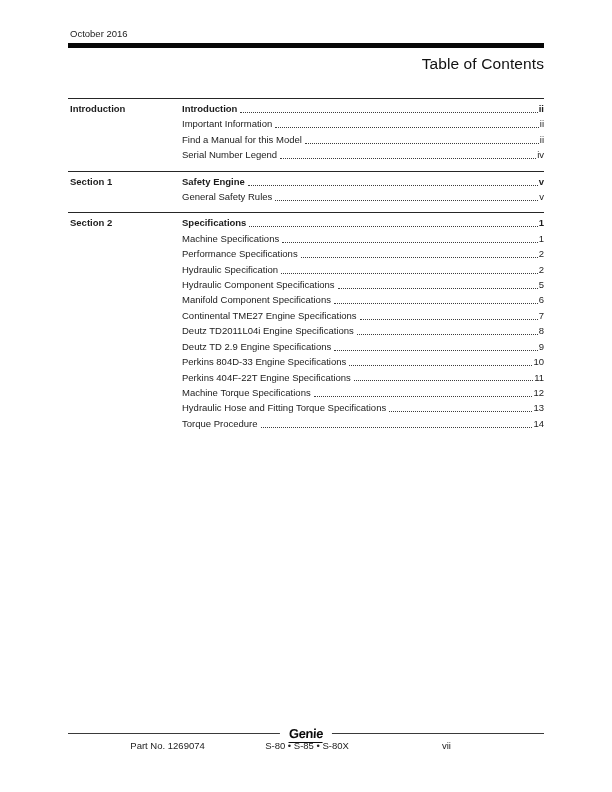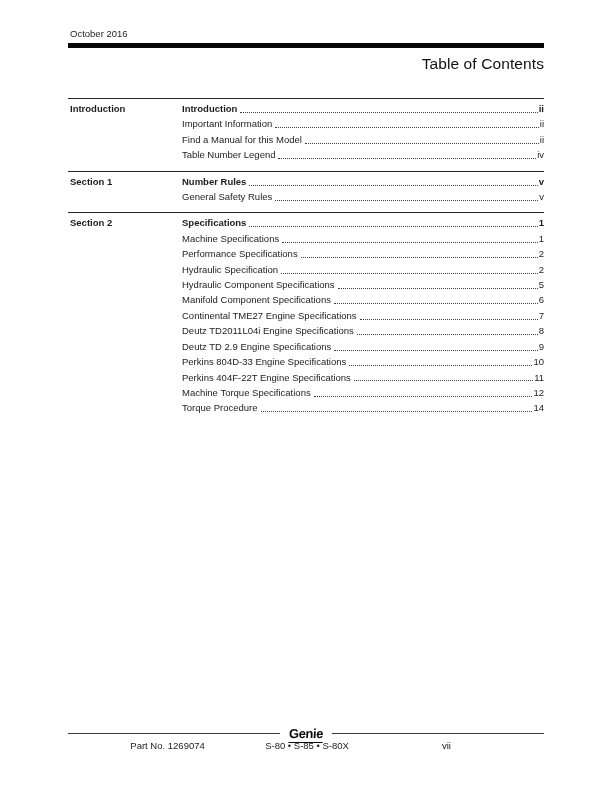--- a/index.html
+++ b/index.html
@@ -135,31 +135,31 @@
             <span class="t">Important Information</span>
             <span class="leader"></span>
             <span class="p">ii</span>
           </div>
           <div class="toc-row">
             <span class="t">Find a Manual for this Model</span>
             <span class="leader"></span>
             <span class="p">ii</span>
           </div>
           <div class="toc-row">
-            <span class="t">Table Number Legend</span>
+            <span class="t">Serial Number Legend</span>
             <span class="leader"></span>
             <span class="p">iv</span>
           </div>
         </div>
       </div>
       <div class="toc-section">
         <div class="sec-label">Section 1</div>
         <div class="sec-entries">
           <div class="toc-row bold">
-            <span class="t">Number Rules</span>
+            <span class="t">Safety Engine</span>
             <span class="leader"></span>
             <span class="p">v</span>
           </div>
           <div class="toc-row">
             <span class="t">General Safety Rules</span>
             <span class="leader"></span>
             <span class="p">v</span>
           </div>
         </div>
       </div>
@@ -218,20 +218,25 @@
           </div>
           <div class="toc-row">
             <span class="t">Perkins 404F-22T Engine Specifications</span>
             <span class="leader"></span>
             <span class="p">11</span>
           </div>
           <div class="toc-row">
             <span class="t">Machine Torque Specifications</span>
             <span class="leader"></span>
             <span class="p">12</span>
+          </div>
+          <div class="toc-row">
+            <span class="t">Hydraulic Hose and Fitting Torque Specifications</span>
+            <span class="leader"></span>
+            <span class="p">13</span>
           </div>
           <div class="toc-row">
             <span class="t">Torque Procedure</span>
             <span class="leader"></span>
             <span class="p">14</span>
           </div>
         </div>
       </div>
     </div>
 

